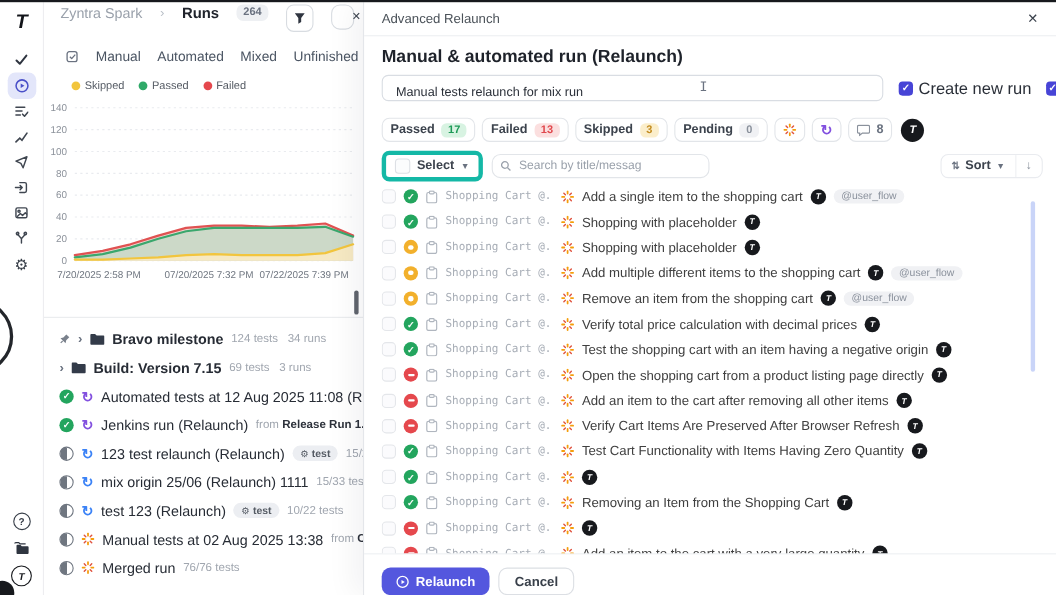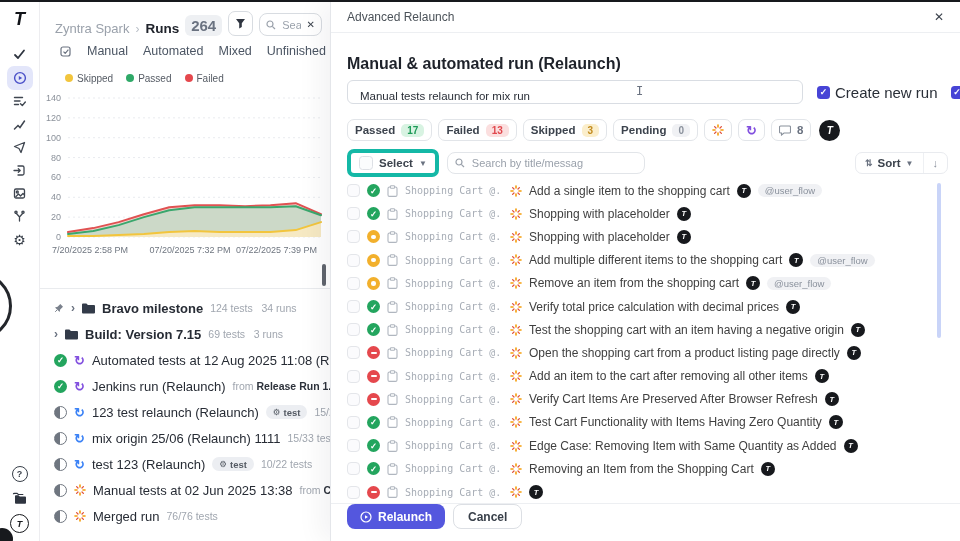--- a/index.html
+++ b/index.html
@@ -21,25 +21,25 @@
   .avatar-rail{width:17px;height:17px;border-radius:50%;border:1.6px solid #17191d;display:flex;align-items:center;
                justify-content:center;font-size:9px;font-weight:800;font-style:italic;color:#17191d}
 
   
   .arc-artifact{position:absolute;left:-56px;top:272px;width:62px;height:62px;border-radius:50%;
                 border:3px solid #23262b;background:transparent;z-index:55}
   .corner-bubble{position:absolute;left:-9px;bottom:-9px;width:22px;height:22px;border-radius:50%;background:#17191d;z-index:55}
 
   
   .panel{position:absolute;left:40px;top:2px;width:290px;bottom:0;overflow:hidden;background:#fff}
-  .p-head{height:32px;display:flex;align-items:flex-end;padding:2px 8px 0 15px;gap:6px}
+  .p-head{height:32px;display:flex;align-items:flex-start;padding:2px 8px 0 15px;gap:16px}
   .crumb-project{font-size:13px;color:#9aa1ab;white-space:nowrap}
   .crumb-sep{color:#b9bfc7;font-size:12px}
   .crumb-page{font-size:13.5px;font-weight:700;color:#20242c}
-  .count-badge{background:#eef0f3;border-radius:6px;font-size:15px;font-weight:700;color:#6a7280;padding:2px 6px}
+  .count-badge{background:#eef0f3;border-radius:6px;font-size:10px;font-weight:700;color:#6a7280;padding:2px 6px}
   .filter-btn{width:23px;height:23px;min-width:23px;border:1px solid #d8dce1;border-radius:7px;background:#fff;
               display:flex;align-items:center;justify-content:center}
   .p-search{flex:1;height:21px;border:1px solid #d8dce1;border-radius:8px;display:flex;align-items:center;
             gap:4px;padding:0 6px;min-width:0;background:#fff}
   .p-search input{border:none;outline:none;min-width:0;flex:1;font-size:11px;color:#3c434d;font-family:inherit;background:transparent}
   .p-search input::placeholder{color:#9aa1ab}
   .x-glyph{color:#3c434d;font-size:10px;line-height:1}
   .p-tabs{height:26px;display:flex;align-items:center;gap:15px;padding-left:20px;font-size:12.5px;color:#4b5563;margin-top:2px}
   .legend{display:flex;gap:13px;padding-left:25px;margin-top:8px;align-items:center;height:12px}
   .legend .li{display:flex;align-items:center;gap:4px;font-size:10px;color:#555b64}
@@ -67,21 +67,21 @@
   .t-relaunch{color:#8250df}
   .t-sync{color:#3b82f6}
 
   
   .modal{position:absolute;left:330px;top:2px;right:0;bottom:0;background:#fff;border-left:1px solid #e4e6ea;
          box-shadow:-10px 0 24px rgba(20,24,40,.05);display:flex;flex-direction:column;box-sizing:border-box}
   .m-head{height:30px;flex:none;border-bottom:1px solid #edeff2;display:flex;align-items:center;
           justify-content:space-between;padding:0 16px;font-size:12px;color:#4b5259}
   .m-close{font-size:12px;color:#3c434d;cursor:pointer}
   .m-body{flex:1;padding:0 12px 0 16px;position:relative;overflow:hidden}
-  .m-title{margin-top:22px;font-size:16px;font-weight:700;color:#1e222a}
+  .m-title{margin-top:10px;font-size:16px;font-weight:700;color:#1e222a}
   .m-inrow{display:flex;align-items:center;margin-top:7px;gap:12px}
   .m-input{flex:none;width:434px;height:22px;border:1px solid #d9dde3;border-radius:6px;padding:0 10px;
            display:flex;align-items:flex-end;position:relative;box-sizing:content-box}
   .m-input input{border:none;outline:none;width:100%;font-size:11.5px;color:#2a2f38;font-family:inherit;background:transparent}
   .ibeam{position:absolute;left:288px;top:3px;color:#6a7280;font-size:12px;font-family:"DejaVu Sans Mono",monospace}
   .m-checks{display:flex;align-items:center;gap:13px;margin-left:2px}
   .chk-label{font-size:15px;color:#2a2f38;display:flex;align-items:center;gap:5px;white-space:nowrap}
   .chk{width:13px;height:13px;background:#4744d6;border-radius:3.5px;display:flex;align-items:center;
        justify-content:center;color:#fff;flex:none}
   .chk::after{content:"✓";font-size:9px;font-weight:800}
@@ -117,21 +117,21 @@
   .tst-skipped{background:#f2b02c}
   .tst-skipped::after{content:"";width:4.5px;height:4.5px;border-radius:50%;background:#fff}
   .tst-failed{background:#e5484d}
   .tst-failed::after{content:"";width:6px;height:2px;border-radius:1px;background:#fff}
   .tpath{font-family:"DejaVu Sans Mono",monospace;font-size:10px;color:#a7adb6;width:98px;flex:none;overflow:hidden}
   .ttitle{font-size:12px;color:#404040;font-weight:500}
   .tavatar{width:14px;height:14px;border-radius:50%;background:#17191d;color:#fff;font-size:7.5px;font-weight:800;
            font-style:italic;display:flex;align-items:center;justify-content:center;flex:none}
   .ttag{background:#f0f1f4;border-radius:8px;padding:1px 7px;font-size:9.5px;color:#8a919c}
   .m-scroll{position:absolute;right:19px;top:150px;width:4px;height:155px;background:#c9d4f8;border-radius:2px}
-  .m-foot{flex:none;height:37px;border-top:1px solid #edeff2;display:flex;align-items:flex-start;gap:8px;padding-left:16px}
+  .m-foot{flex:none;height:37px;border-top:1px solid #edeff2;display:flex;align-items:flex-end;gap:8px;padding-left:16px}
   .btn-primary{background:#5457de;color:#fff;border:none;border-radius:8px;height:25px;padding:0 13px;display:flex;
                align-items:center;gap:6px;font-size:12px;font-weight:600;font-family:inherit;cursor:pointer}
   .btn-secondary{border:1px solid #dcdfe4;background:#fff;color:#383f49;border-radius:8px;height:25px;padding:0 14px;
                  font-size:12px;font-weight:600;font-family:inherit;display:flex;align-items:center;cursor:pointer}
   svg{display:block}
 </style>
 </head>
 <body>
 
 <div class="top-edge"></div>
@@ -394,21 +394,21 @@
               </g>
               <g stroke="#e0533f" stroke-width="1.3" stroke-linecap="round">
                 <line x1="2.6" y1="2.6" x2="4" y2="4"></line>
                 <line x1="8" y1="8" x2="9.4" y2="9.4"></line>
                 <line x1="9.4" y1="2.6" x2="8" y2="4"></line>
                 <line x1="4" y1="8" x2="2.6" y2="9.4"></line>
               </g>
             </svg>
           </span>
         </span>
-    <span class="rtitle">Manual tests at 02 Jun 2025 13:38</span>
+    <span class="rtitle">Manual tests at 02 Aug 2025 13:38</span>
     <span class="rfrom"><span class="fl">from </span><span class="fb">Custom Selection</span></span>
 
   </div>
 
   <div class="run-row k-run">
 
     <span class="sst sst-progress"></span>
     <span class="ticons">
           <span class="ticon t-manual">
             <svg width="12" height="12" viewBox="0 0 12 12">
@@ -889,21 +889,20 @@
                 <line x1="9" y1="6" x2="11" y2="6"></line>
               </g>
               <g stroke="#e0533f" stroke-width="1.3" stroke-linecap="round">
                 <line x1="2.6" y1="2.6" x2="4" y2="4"></line>
                 <line x1="8" y1="8" x2="9.4" y2="9.4"></line>
                 <line x1="9.4" y1="2.6" x2="8" y2="4"></line>
                 <line x1="4" y1="8" x2="2.6" y2="9.4"></line>
               </g>
             </svg>
           </span>
-    <span class="ttitle">Edge Case: Removing Item with Same Quantity as Added</span>
     <span class="tavatar">T</span>
 
   </div>
 
   <div class="trow">
     <span class="tchk"></span>
     <span class="tst tst-passed"></span>
     <span>
             <svg width="11" height="12" viewBox="0 0 11 12">
               <rect x="1" y="2" width="9" height="9.4" rx="1.5" fill="none" stroke="#b0b6bf" stroke-width="1.1"></rect>

